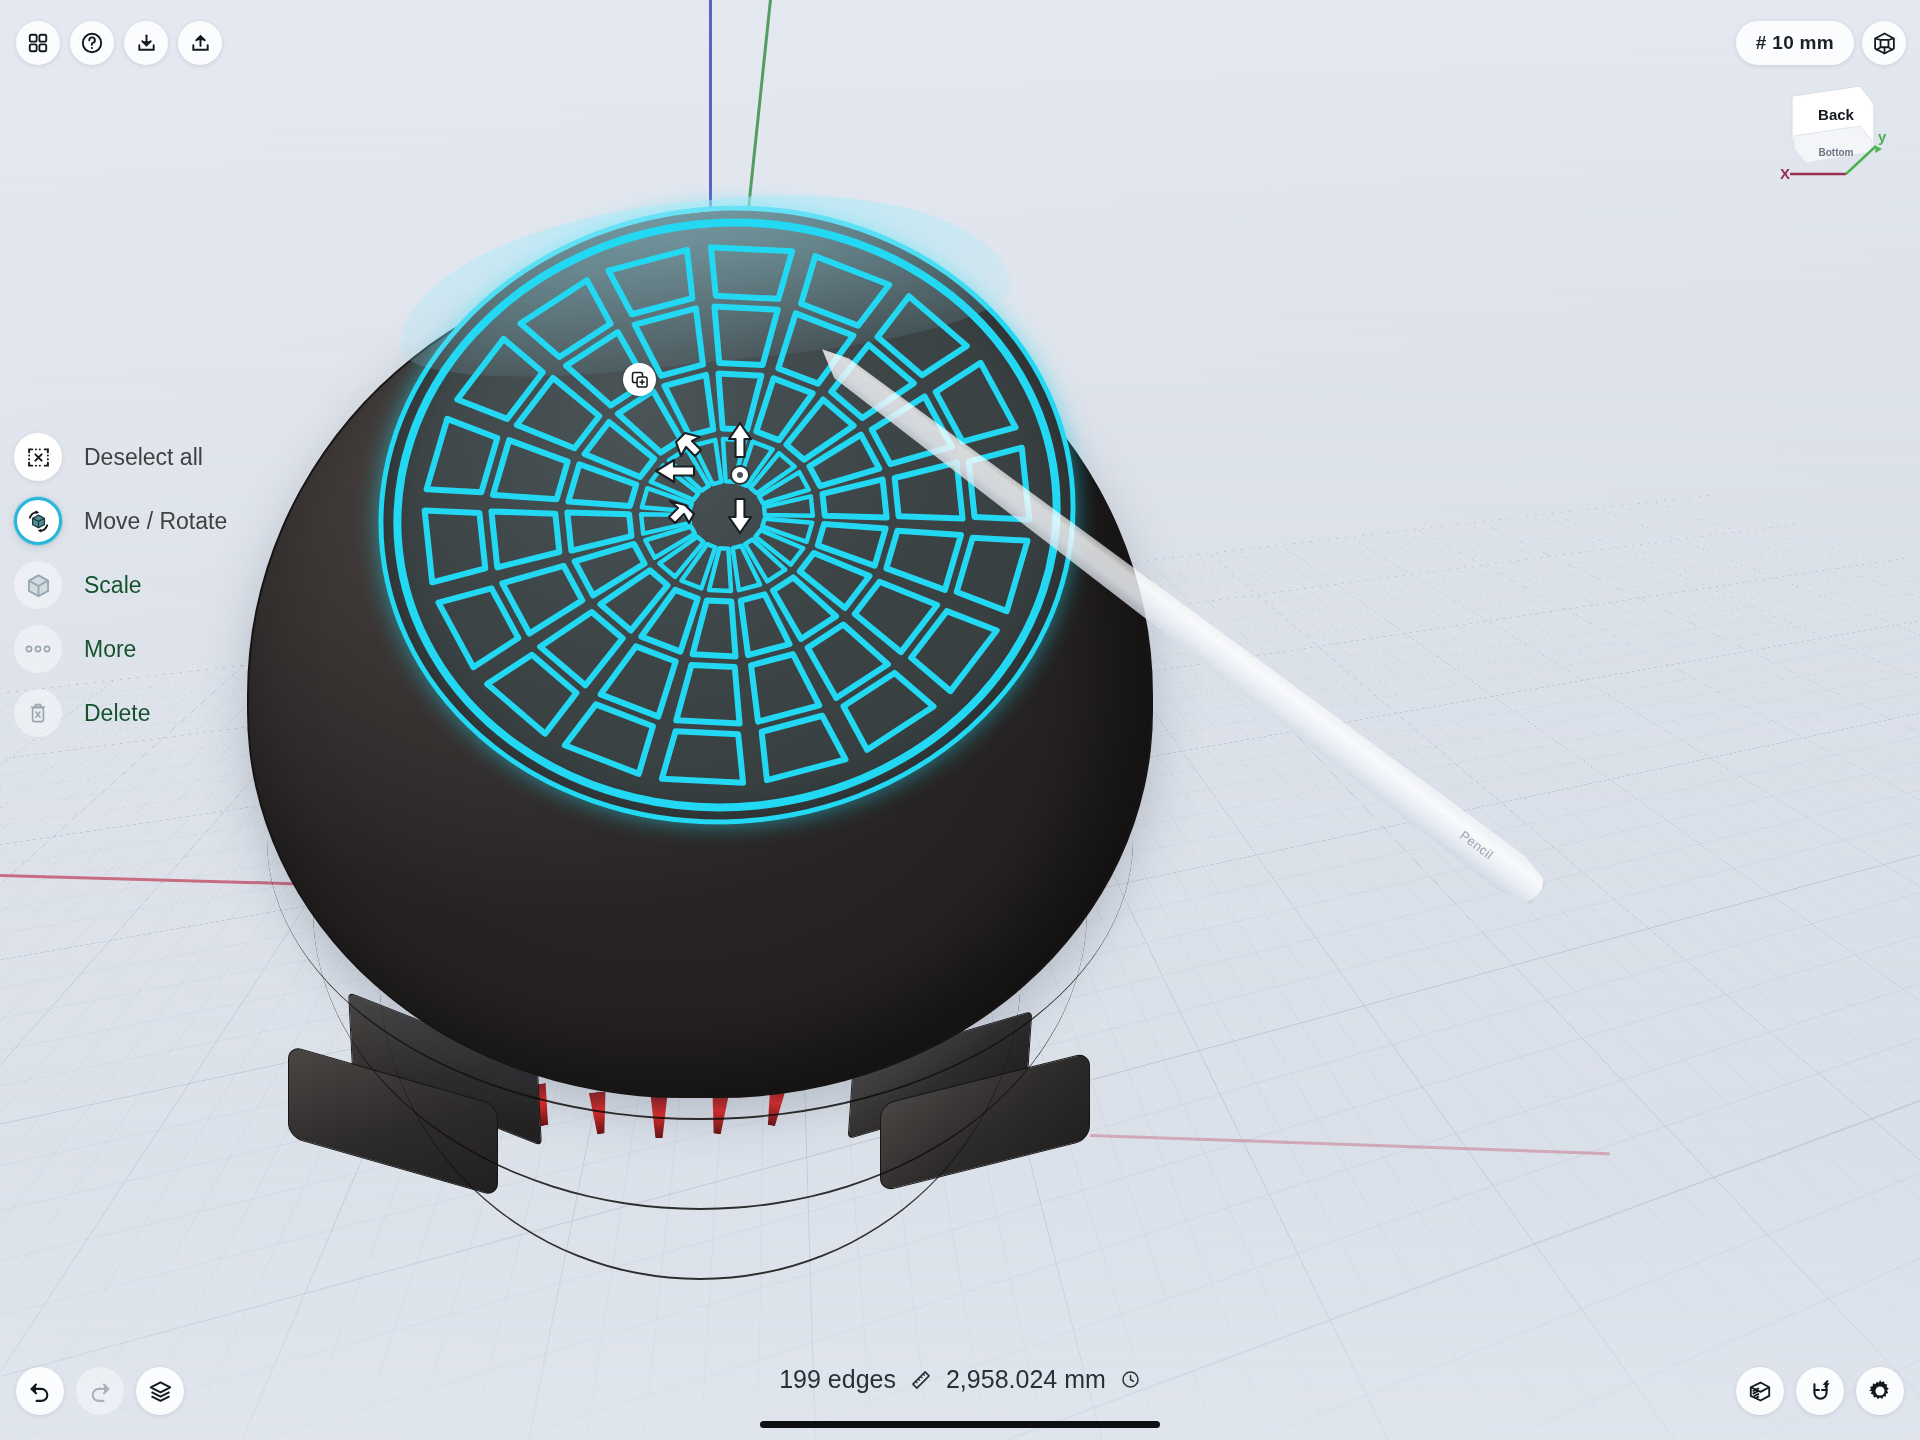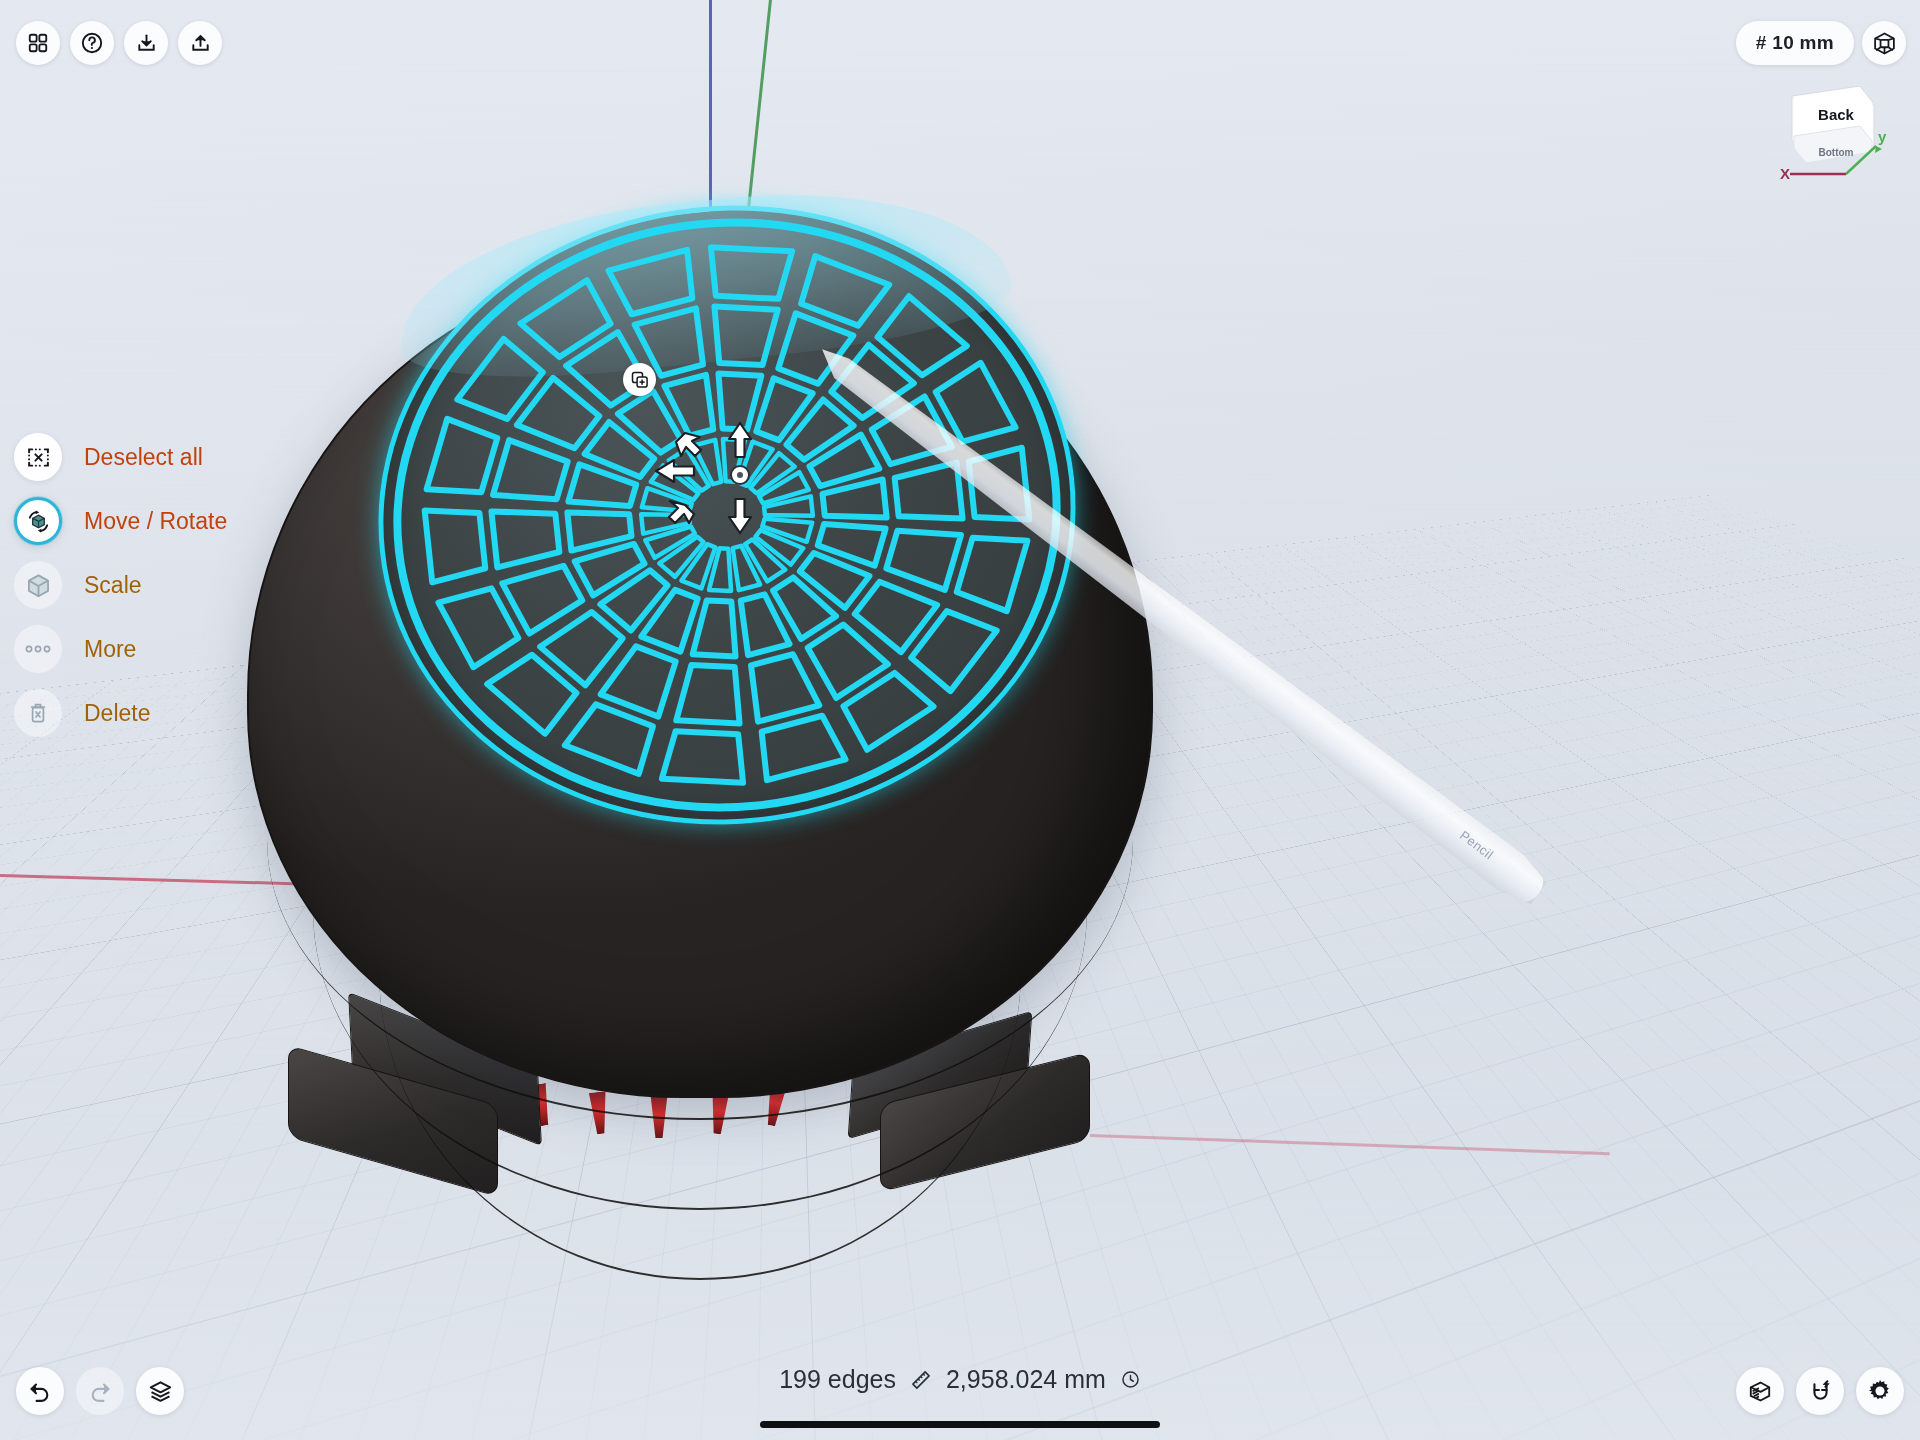--- a/index.html
+++ b/index.html
@@ -166,22 +166,22 @@
   .tool-row{ display:flex; align-items:center; gap:22px; height:50px; }
   .tool-ico{
     width:48px; height:48px; border-radius:50%;
     background:rgba(255,255,255,.96);
     display:flex; align-items:center; justify-content:center;
     box-shadow:0 1px 5px rgba(40,50,70,.12);
     flex:0 0 auto;
   }
   .tool-ico.sel{ background:#fff; border:3px solid #29b6d8; box-shadow:0 0 0 1px rgba(41,182,216,.3), 0 2px 8px rgba(40,50,70,.16); }
   .tool-ico.dim{ background:rgba(255,255,255,.42); box-shadow:none; }
-  .tool-label{ font-size:23px; color:#c2410c; }
-  .tool-label.dim{ color:#a16207; }
+  .tool-label{ font-size:23px; color:#404040; }
+  .tool-label.dim{ color:#14532d; }
 
   
   #bottom-left{ position:absolute; left:16px; bottom:25px; display:flex; gap:12px; }
   #bottom-right{ position:absolute; right:16px; bottom:25px; display:flex; gap:12px; }
   .round-btn.big{ width:48px; height:48px; }
   .round-btn.dim{ background:rgba(255,255,255,.40); box-shadow:none; }
 
   #status{
     position:absolute; left:0; right:0; bottom:46px;
     display:flex; align-items:center; justify-content:center; gap:14px;

